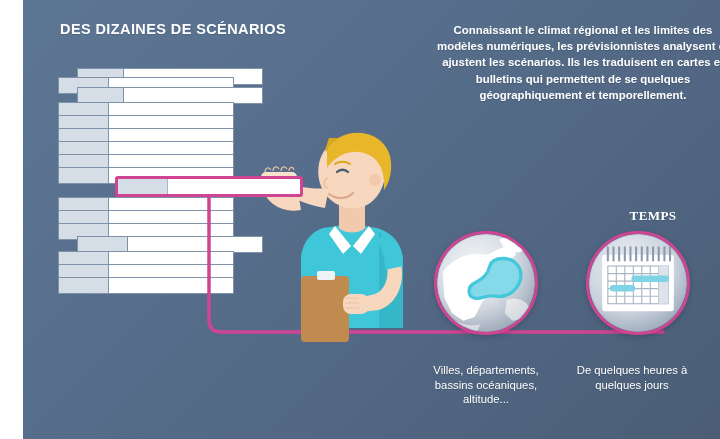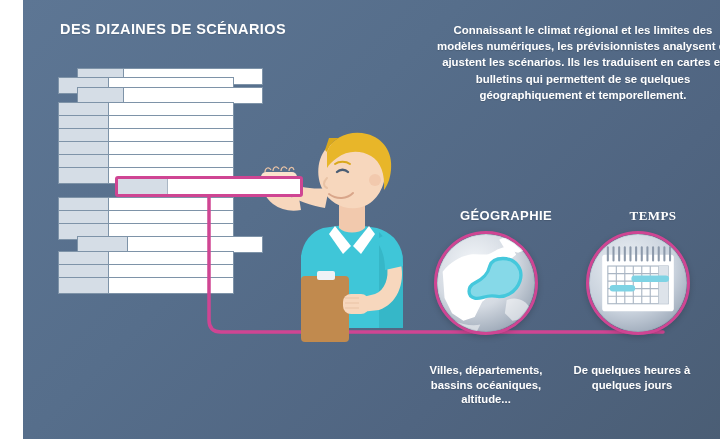--- a/index.html
+++ b/index.html
@@ -109,21 +109,21 @@
   }
   #geo-circle  { left: 411px; top: 231px; width: 104px; height: 104px; }
   #temps-circle{ left: 563px; top: 231px; width: 104px; height: 104px; }
   .circle-node svg { display: block; width: 100%; height: 100%; }
 
   
   .caption {
     position: absolute;
     color: #ffffff;
     font-size: 11.3px;
-    font-weight: bold;
+    font-weight: normal;
     line-height: 14.5px;
     text-align: center;
     text-shadow: 0 1px 1px rgba(0,0,0,0.16);
   }
   #geo-caption   { left: 393px; top: 363px; width: 140px; }
   #temps-caption { left: 542px; top: 363px; width: 134px; }
 </style>
 </head>
 <body>
 
@@ -314,21 +314,20 @@
       <rect x="22" y="54" width="27" height="7" rx="3.5" fill="#7ed3e4"></rect>
       <circle cx="52" cy="52" r="52" fill="none" stroke="rgba(90,110,135,0.18)" stroke-width="2"></circle>
     </svg>
   </div>
 
   <div class="heading" id="scenarios-title">DES DIZAINES DE SCÉNARIOS</div>
 
   <div id="intro-paragraph">Connaissant le climat régional et les limites des modèles numériques, les prévisionnistes analysent et ajustent les scénarios.
 Ils les traduisent en cartes et bulletins qui permettent de se quelques géographiquement et temporellement.</div>
 
-  <div class="heading" id="geo-title">GÉOGRAPHIE</div>
 
   <div class="heading" id="temps-title">TEMPS</div>
 
   <div class="caption" id="geo-caption">Villes, départements, bassins océaniques, altitude...</div>
 
   <div class="caption" id="temps-caption">De quelques heures à quelques jours</div>
 
 </div>
 
 </body></html>

